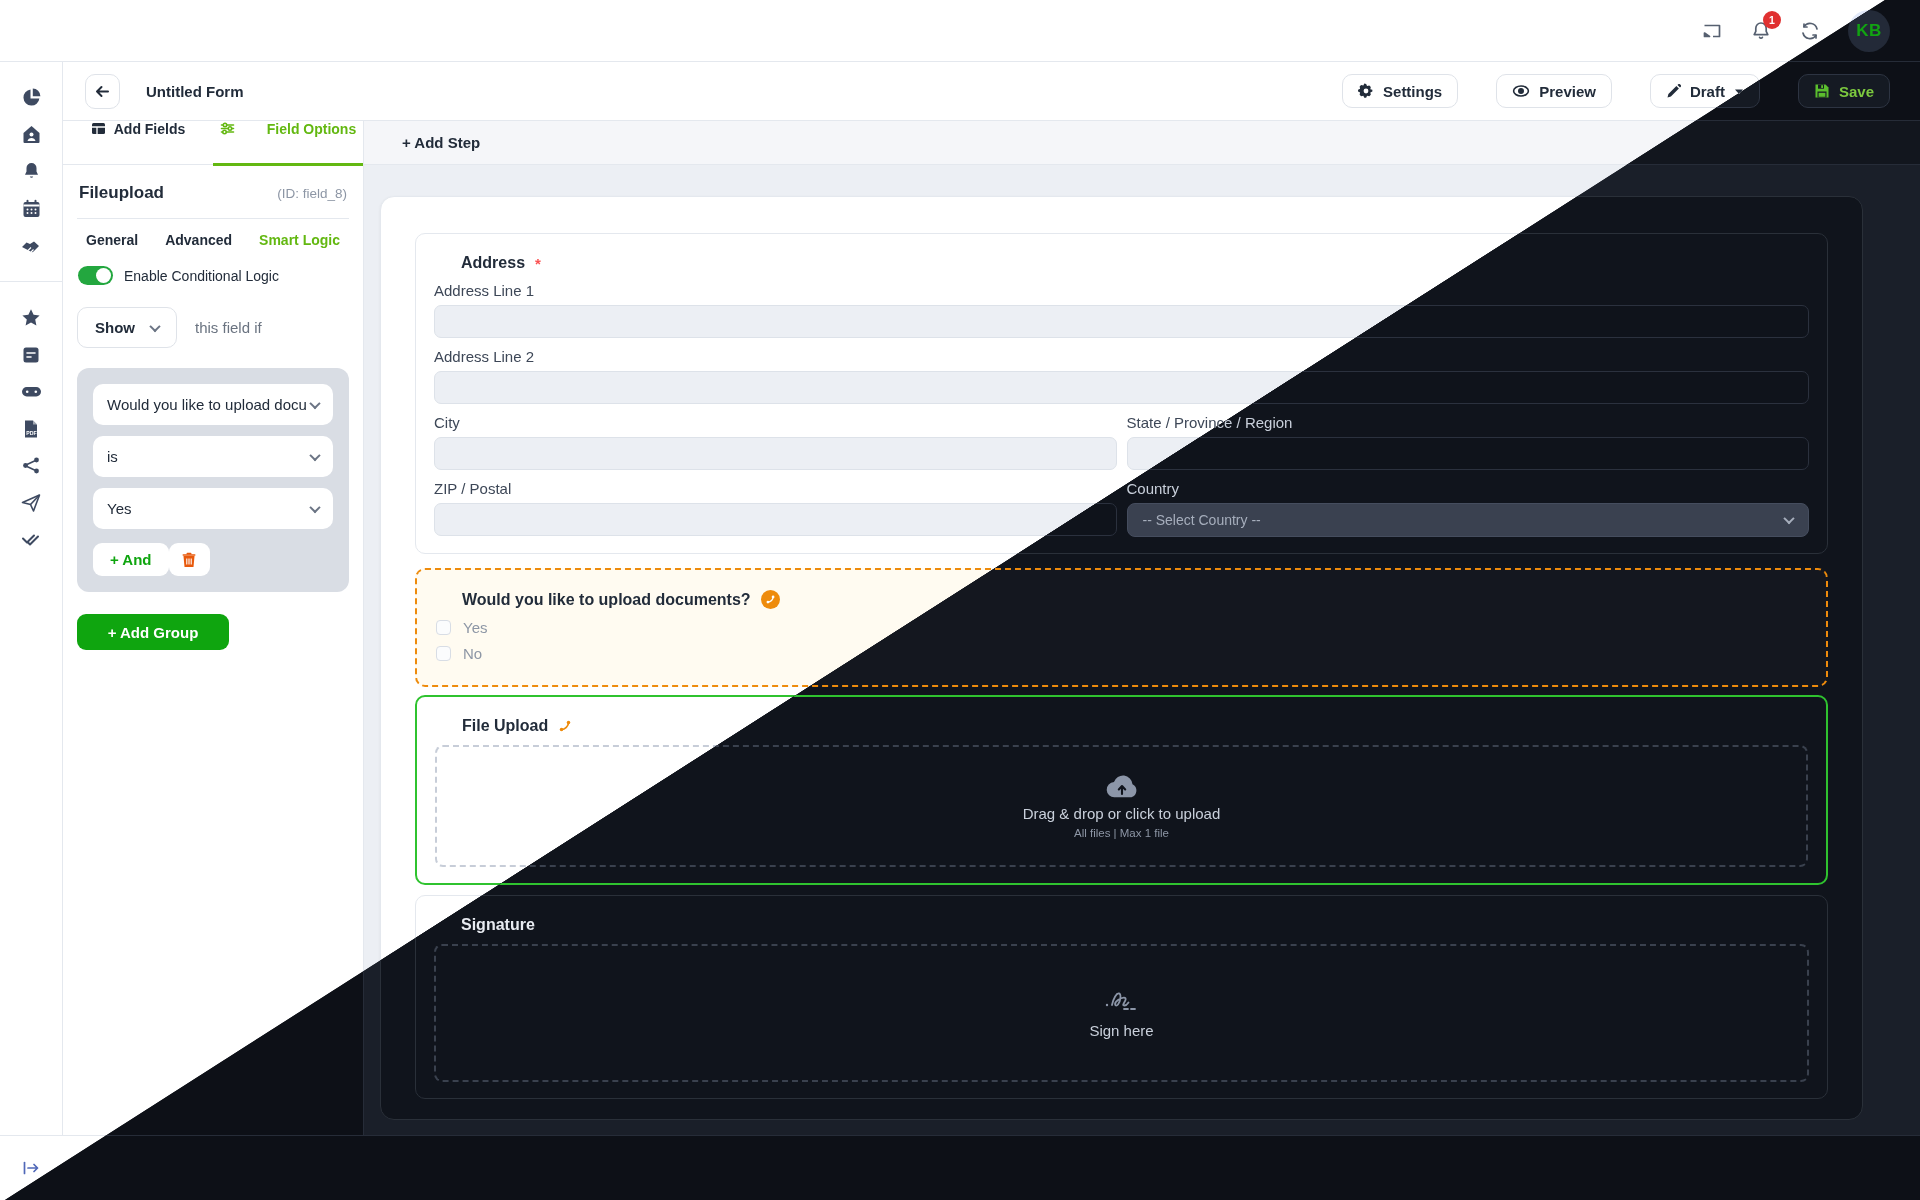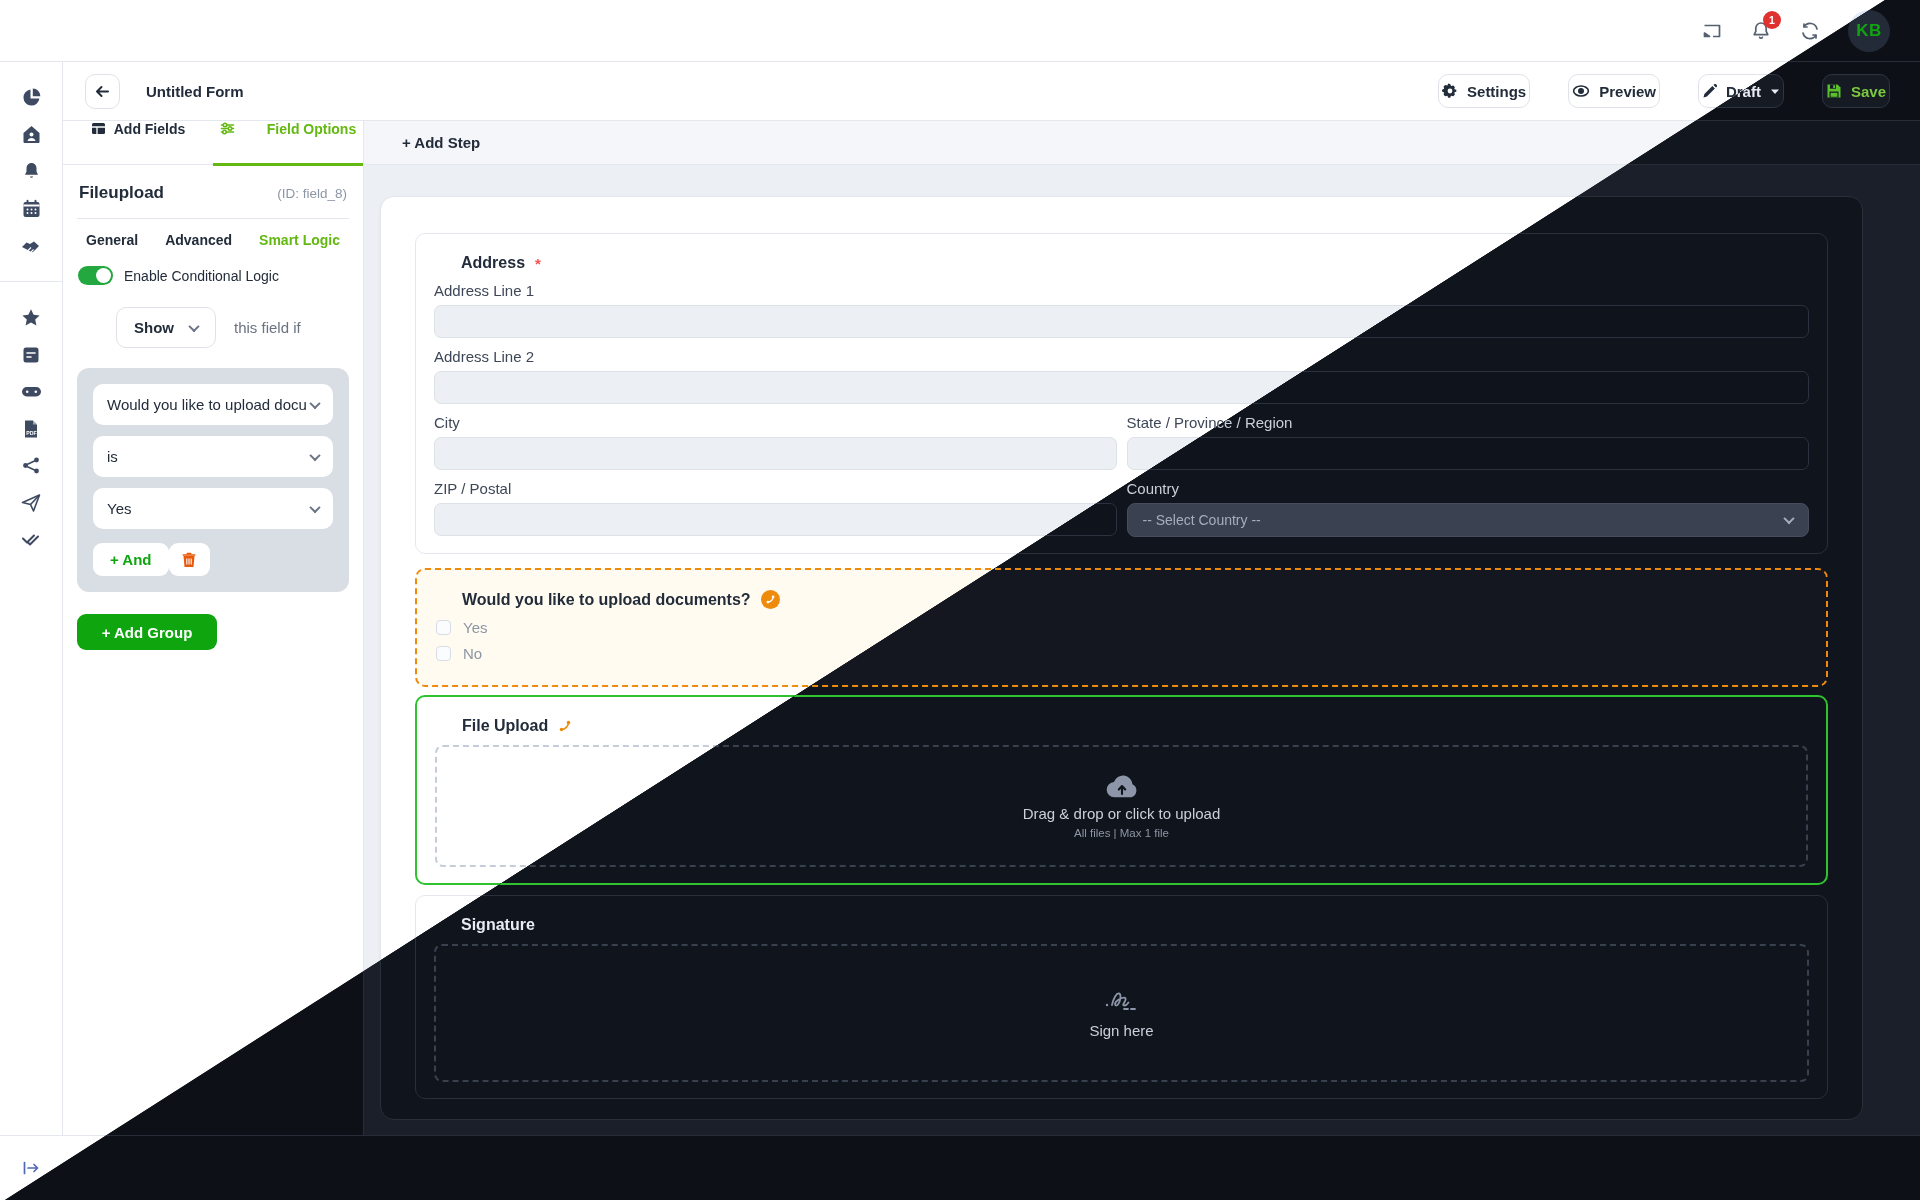--- a/index.html
+++ b/index.html
@@ -47,21 +47,21 @@
   .side-icon{height:37px;width:100%;display:flex;align-items:center;justify-content:center;color:var(--icon);}
   .side-divider{width:100%;height:1px;background:var(--border);margin:17px 0;}
   .content{flex:1;display:flex;flex-direction:column;min-width:0;}
 
   .pageheader{flex:0 0 59px;border-bottom:1px solid var(--border);background:var(--bg);
               display:flex;align-items:center;gap:26px;padding:0 30px 0 22px;}
   .back-btn{width:35px;height:35px;border:1px solid var(--btn-border);border-radius:10px;
             background:var(--btn-bg);display:flex;align-items:center;justify-content:center;color:var(--text);}
   .pageheader-title{font-weight:bold;font-size:15px;}
   .hspacer{flex:1;}
-  .hbtn{display:flex;align-items:center;gap:9px;height:34px;padding:0 3px;margin-left:12px;
+  .hbtn{display:flex;align-items:center;gap:9px;height:34px;padding:0 15px;margin-left:12px;
         border:1px solid var(--btn-border);border-radius:10px;background:var(--btn-bg);
         font-weight:bold;font-size:15px;color:var(--text);}
   .hbtn .save-txt{color:#7cc93f;}
 
   .bodyrow{flex:1;display:flex;min-height:0;}
 
   
   .panel{flex:0 0 301px;border-right:1px solid var(--border);background:var(--bg);
          display:flex;flex-direction:column;min-height:0;}
   .panel-tabs{flex:0 0 44px;display:flex;border-bottom:1px solid var(--border);}
@@ -76,32 +76,32 @@
   .panel-div{height:1px;background:var(--border);margin:15px 0 13px;}
   .subtabs{display:flex;gap:27px;font-size:14px;font-weight:bold;padding-left:9px;margin-bottom:18px;}
   .subtab{color:var(--text);} .subtab.active{color:#63b811;}
   .toggle-row{display:flex;align-items:center;gap:11px;margin:4px 0 22px;padding-left:1px;}
   .toggle{width:35px;height:19px;border-radius:10px;background:#23a73f;position:relative;flex:0 0 35px;}
   .toggle::after{content:"";position:absolute;top:2px;right:2px;width:15px;height:15px;border-radius:50%;background:#fff;}
   .toggle-label{font-size:14px;color:var(--text);}
   .show-row{display:flex;align-items:center;gap:18px;margin-bottom:20px;}
   .show-select{display:flex;align-items:center;gap:16px;height:41px;padding:0 17px;
                border:1px solid var(--btn-border);border-radius:10px;background:var(--btn-bg);
-               font-weight:bold;font-size:15px;color:var(--text);margin-left:39px;}
+               font-weight:bold;font-size:15px;color:var(--text);}
   .show-suffix{font-size:15px;color:#6a7380;}
   .group-card{background:var(--group-bg);border-radius:12px;padding:16px;display:flex;flex-direction:column;gap:11px;}
   .cond-select{height:41px;background:var(--btn-bg);border-radius:10px;display:flex;align-items:center;
                justify-content:space-between;padding:0 14px;font-size:15px;color:var(--text);}
   .cond-select .val{white-space:nowrap;overflow:hidden;max-width:200px;}
   .cond-btns{display:flex;gap:0;margin-top:3px;}
   .and-btn{height:33px;padding:0 17px;background:var(--btn-bg);border-radius:9px;display:flex;
            align-items:center;font-weight:bold;color:#0fa50f;font-size:15px;}
   .trash-btn{width:41px;height:33px;background:var(--btn-bg);border-radius:9px;display:flex;
              align-items:center;justify-content:center;color:#e8590c;}
-  .add-group{margin-top:22px;height:36px;width:140px;background:#0fa50f;color:#fff;font-weight:bold;
+  .add-group{margin-top:22px;height:36px;width:152px;background:#0fa50f;color:#fff;font-weight:bold;
              font-size:15px;border-radius:9px;display:flex;align-items:center;justify-content:center;}
 
   .chev{width:8px;height:8px;border-right:2px solid #6b7484;border-bottom:2px solid #6b7484;
         transform:rotate(45deg) translate(-1px,-1px);flex:0 0 8px;}
 
   
   .canvas{flex:1;background:var(--canvas);display:flex;flex-direction:column;min-width:0;}
   .stepbar{flex:0 0 44px;background:var(--strip);border-bottom:1px solid var(--border);
            display:flex;align-items:center;padding-left:38px;font-weight:bold;font-size:15px;color:var(--text);}
   .canvas-scroll{flex:1;padding:31px 57px 0 16px;overflow:hidden;}

